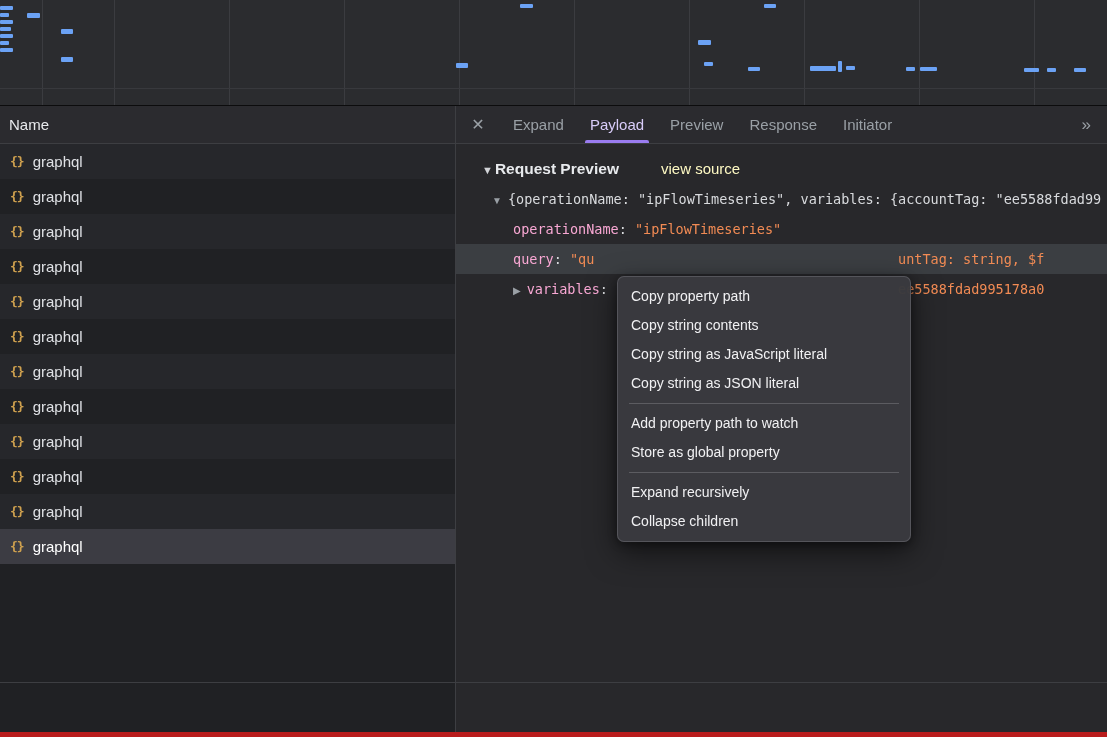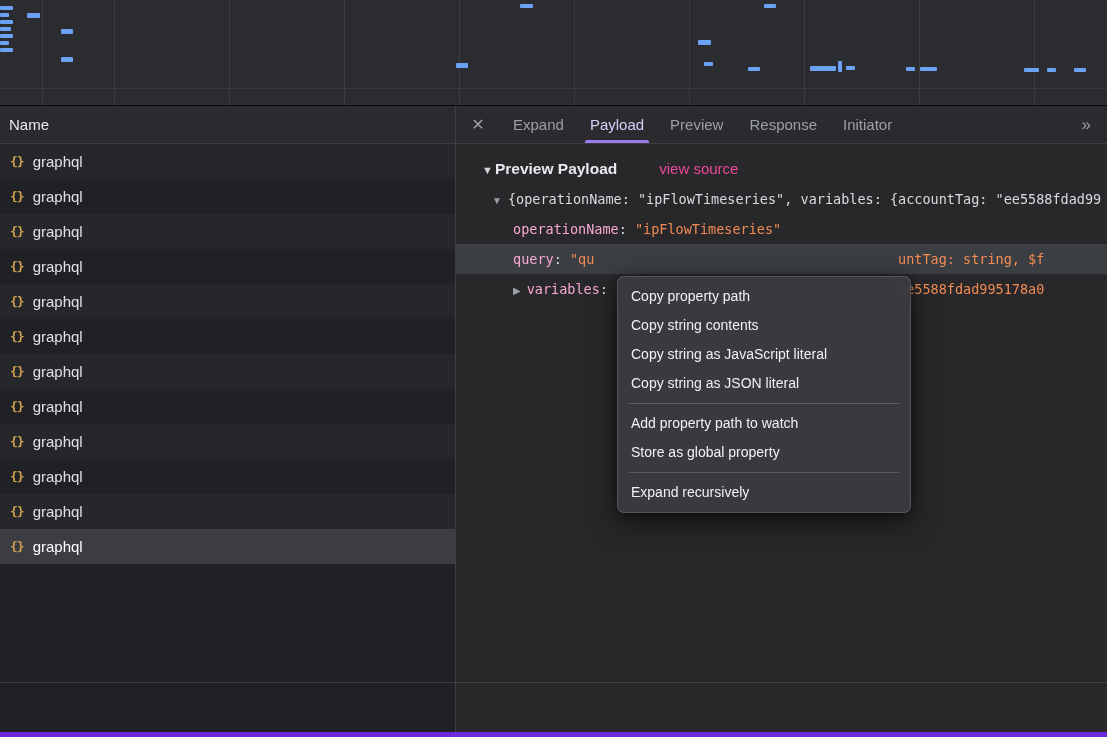--- a/index.html
+++ b/index.html
@@ -1,18 +1,18 @@
 <!DOCTYPE html>
 <html><head>
 <meta charset="utf-8">
 <style>
   html,body{margin:0;padding:0;background:#ffffff;}
   .app{
     position:relative;width:1107px;height:732px;background:#202124;
-    border-bottom:5px solid #6d28d9;overflow:hidden;
+    border-bottom:5px solid #b91c1c;overflow:hidden;
     font-family:"Liberation Sans",sans-serif;color:#e8eaed;
     -webkit-font-smoothing:antialiased;
   }
   
   .overview{
     position:absolute;top:0;left:0;right:0;height:105px;background:#2b2c2f;
     border-bottom:1px solid #0c0c0d;
     background-image:repeating-linear-gradient(to right,#3b3c40 0 1px,transparent 1px 115px);
     background-position:114px 0;
   }
@@ -41,21 +41,21 @@
              font-size:16px;color:#9aa0a6;cursor:pointer;}
   .tab{display:flex;align-items:center;padding:0 13px;position:relative;cursor:pointer;white-space:nowrap;}
   .tab.active{color:#d9cdfa;}
   .tab.active::after{content:"";position:absolute;left:8px;right:8px;bottom:0;height:3px;
                      background:#9a7cf0;border-radius:2px 2px 0 0;}
   .tab-overflow{margin-left:auto;display:flex;align-items:center;padding:0 16px;
                 font-size:17px;color:#9aa0a6;cursor:pointer;}
   
   .pl-header{padding:16px 0 6px 26px;font-size:15.5px;font-weight:bold;color:#e8eaed;white-space:nowrap;}
   .pl-header .tri{font-size:11px;color:#d2d4d8;margin-right:2px;font-weight:normal;}
-  .view-source{font-weight:normal;color:#ec4899;margin-left:42px;font-size:15px;cursor:pointer;}
+  .view-source{font-weight:normal;color:#fef9c3;margin-left:42px;font-size:15px;cursor:pointer;}
   .tree{font-family:"DejaVu Sans Mono",monospace;font-size:13.5px;color:#d9dbde;}
   .trow{height:30px;line-height:30px;white-space:nowrap;overflow:hidden;position:relative;}
   .trow .tri{font-family:"Liberation Sans",sans-serif;font-size:10px;color:#9aa0a6;margin-right:6px;}
   .t-indent1{padding-left:36px;}
   .t-indent2{padding-left:57px;}
   .trow.hl{background:#3b3e42;}
   .k{color:#f9a8d4;}
   .s{color:#f28b54;}
   .tail{position:absolute;left:442px;top:0;}
   
@@ -162,21 +162,21 @@
       <div class="tab-close">✕</div>
       <div class="tab">Expand</div>
       <div class="tab active">Payload</div>
       <div class="tab">Preview</div>
       <div class="tab">Response</div>
       <div class="tab">Initiator</div>
       <div class="tab-overflow">»</div>
     </div>
 
     <div class="pl-header">
-      <span class="tri">▼</span><span>Preview Payload</span><span class="view-source">view source</span>
+      <span class="tri">▼</span><span>Request Preview</span><span class="view-source">view source</span>
     </div>
 
     <div class="tree">
       <div class="trow t-indent1">
         <span class="tri">▼</span><span>{operationName: "ipFlowTimeseries", variables: {accountTag: "ee5588fdad99</span>
       </div>
       <div class="trow t-indent2">
         <span class="k">operationName</span><span>: </span><span class="s">"ipFlowTimeseries"</span>
       </div>
       <div class="trow t-indent2 hl">
@@ -194,15 +194,16 @@
   <div class="ctx-menu">
     <div class="ctx-item">Copy property path</div>
     <div class="ctx-item">Copy string contents</div>
     <div class="ctx-item">Copy string as JavaScript literal</div>
     <div class="ctx-item">Copy string as JSON literal</div>
     <div class="ctx-sep"></div>
     <div class="ctx-item">Add property path to watch</div>
     <div class="ctx-item">Store as global property</div>
     <div class="ctx-sep"></div>
     <div class="ctx-item">Expand recursively</div>
+    <div class="ctx-item">Collapse children</div>
   </div>
 
 </div>
 
 </body></html>

